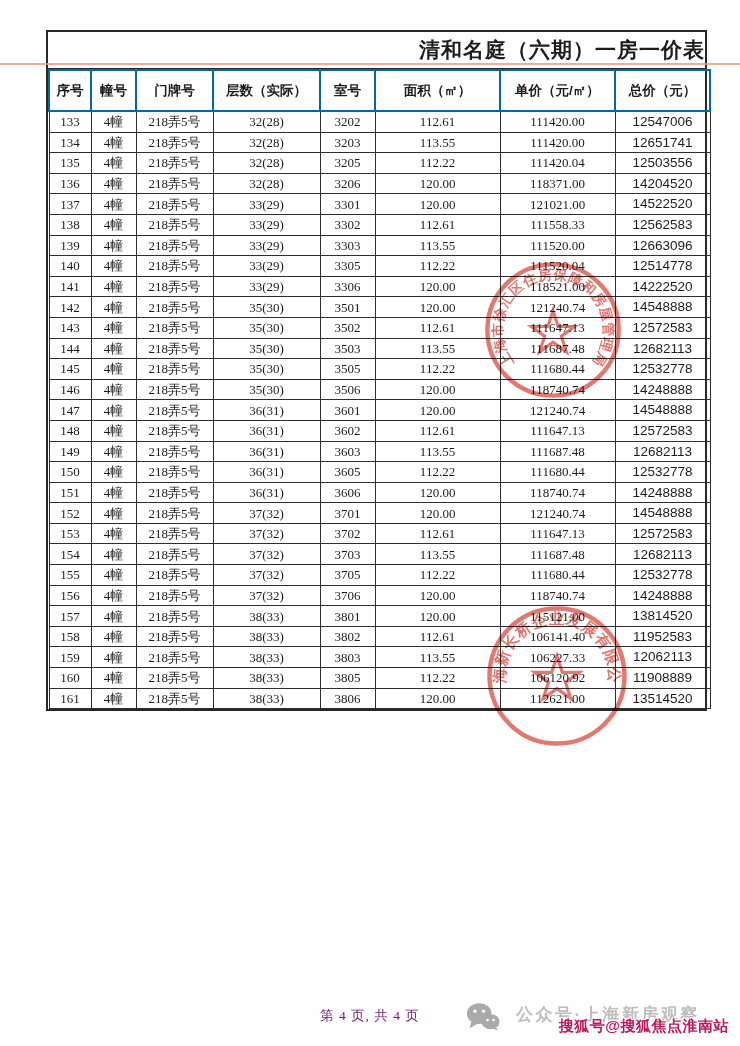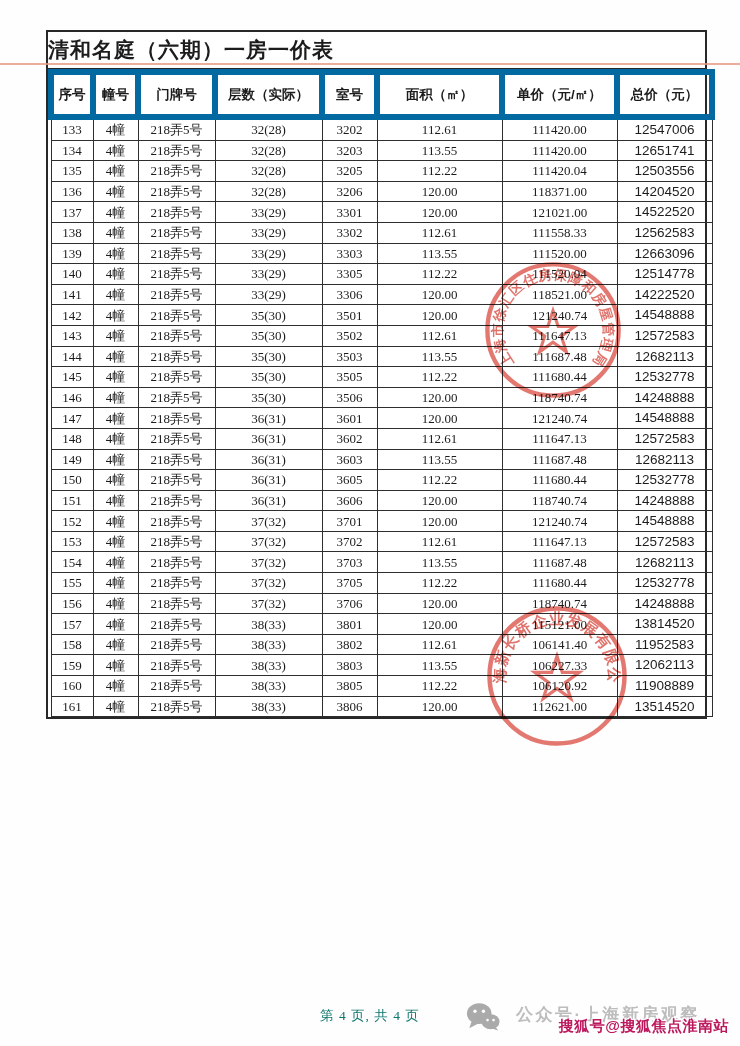--- a/index.html
+++ b/index.html
@@ -14,31 +14,31 @@
     position:absolute;left:0;top:63px;width:740px;height:2px;
     background:#e79a82;opacity:.8;z-index:3;
   }
   
   .table-wrap{
     position:absolute;left:46px;top:30px;width:661px;
     border:2px solid #282828;background:#fff;z-index:2;
     box-sizing:border-box;
   }
   .title-bar{
-    height:36px;line-height:36px;text-align:left;
+    height:36px;line-height:36px;text-align:right;
     font-size:21px;font-weight:bold;letter-spacing:1px;
     border-bottom:1px solid #282828;
     font-family:"Liberation Serif", serif;
   }
   table.price{
     width:100%;border-collapse:collapse;table-layout:fixed;
   }
   table.price th{
     height:39px;font-size:13.5px;font-weight:bold;
-    border:6px solid #0369a1;text-align:center;padding:0;
+    border:2px solid #0369a1;text-align:center;padding:0;
     font-family:Liberation Sans, sans-serif;
   }
   table.price td{
     height:19.6px;font-size:13px;line-height:1;
     border:1px solid #2e2e2e;text-align:center;padding:0;
     white-space:nowrap;overflow:hidden;
     font-family:"Liberation Serif", serif;
   }
   table.price td.total-col{
     font-family:"Liberation Sans", sans-serif;
@@ -48,21 +48,21 @@
   .stamp{position:absolute;z-index:6;opacity:.82;mix-blend-mode:multiply;}
   .stamp .ring{fill:none;stroke:#dd5a50;stroke-width:5;}
   .stamp .star{fill:none;stroke:#dd5a50;stroke-width:3.6;}
   .stamp .seal-text{fill:#d9544b;font-weight:bold;
     font-family:"Liberation Serif", serif;}
   #stamp-housing{left:483px;top:260px;width:140px;height:140px;}
   #stamp-company{left:485px;top:604px;width:144px;height:144px;}
   
   .page-indicator{
     position:absolute;left:320px;top:1007px;z-index:2;
-    font-size:13.5px;letter-spacing:1px;color:#0f766e;
+    font-size:13.5px;letter-spacing:1px;color:#701a75;
     font-family:"Liberation Serif", serif;
   }
   .wechat-icon{position:absolute;left:466px;top:1002px;z-index:2;}
   .wechat-label{
     position:absolute;left:516px;top:1003px;z-index:2;
     font-size:17px;letter-spacing:2.5px;color:#bdbdbd;font-weight:bold;
     font-family:"Liberation Sans", sans-serif;white-space:nowrap;
   }
   .sohu-label{
     position:absolute;right:11px;top:1017px;z-index:4;

